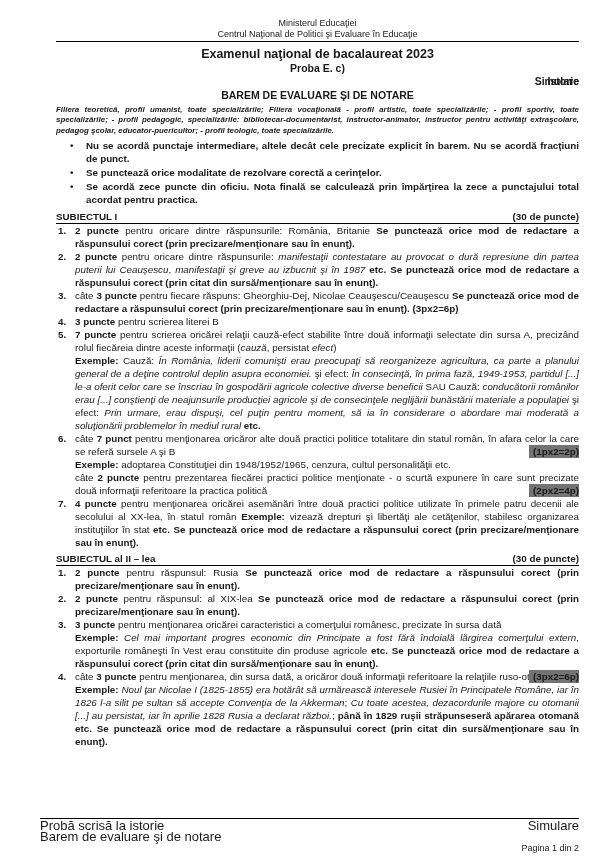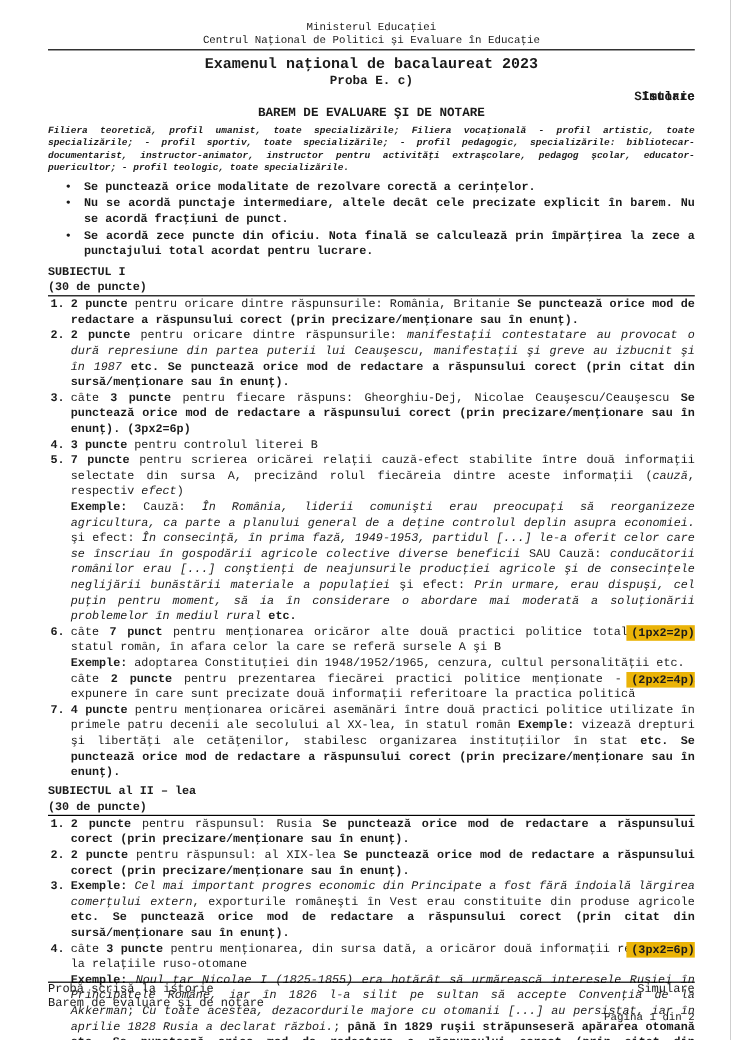--- a/index.html
+++ b/index.html
@@ -1,23 +1,23 @@
 <!DOCTYPE html>
 <html><head>
 <meta charset="utf-8">
 <style>
   html,body{margin:0;padding:0;background:#777;}
   .page{
     position:relative;
     width:609px;height:867px;
     background:#ffffff;
-    font-family:Liberation Mono, monospace;
+    font-family:Liberation Sans, sans-serif;
     color:#1a1a1a;
     box-sizing:border-box;
-    padding:18px 30px 0 40px;
+    padding:18px 30px 0 56px;
     overflow:hidden;
   }
   
   .ministry{font-size:9px;text-align:center;line-height:11px;}
   .hr{border-bottom:1.4px solid #000;margin-top:1px;}
   .exam-title{font-size:12.5px;font-weight:bold;text-align:center;margin-top:5px;line-height:15px;}
   .proba{font-size:10.5px;font-weight:bold;text-align:center;line-height:13px;}
   .disc-row{position:relative;text-align:right;font-size:10.5px;font-weight:bold;line-height:13px;}
   .disc-row .sim{position:absolute;right:0;top:0;}
   .barem{font-size:10.5px;font-weight:bold;text-align:center;line-height:14px;}
@@ -35,38 +35,37 @@
     margin-bottom:1px;
   }
   ul.bullets li::before{content:"\2022";position:absolute;left:14px;}
   
   .sections{margin-top:4px;}
   .sec-head{
     display:flex;justify-content:space-between;
     font-size:9.8px;font-weight:bold;line-height:13px;
     border-bottom:1.2px solid #000;
     margin-top:3px;
-    flex-direction:column;
   }
   ol.items{list-style:none;margin:0;padding:0;}
   ol.items li{display:flex;}
   .num{
     flex:0 0 19px;
     font-size:9.8px;font-weight:bold;line-height:13px;
     padding-left:2px;box-sizing:border-box;
   }
   .body{flex:1;font-size:9.8px;line-height:13px;text-align:justify;}
   .blk{position:relative;}
   .seg-b{font-weight:bold;}
   .seg-i{font-style:italic;}
-  .pts{position:absolute;right:0;bottom:12px;font-weight:bold;background:#eab308;padding-left:4px;}
+  .pts{position:absolute;right:0;bottom:0;font-weight:bold;background:#737373;padding-left:4px;}
   
   .footer{position:absolute;left:40px;right:30px;bottom:14px;}
   .f-rule{border-top:1.4px solid #000;}
-  .f-row{display:flex;justify-content:space-between;font-size:10px;line-height:10.5px;margin-top:2px;}
+  .f-row{display:flex;justify-content:space-between;font-size:13px;line-height:10.5px;margin-top:2px;}
   .f-left div{line-height:10.5px;}
   .f-page{text-align:right;font-size:9px;margin-top:1px;}
 </style>
 </head>
 <body>
 
 <div class="page">
 
   <div class="ministry">Ministerul Educaţiei</div>
   <div class="ministry">Centrul Naţional de Politici şi Evaluare în Educaţie</div>
@@ -76,23 +75,23 @@
   <div class="proba">Proba E. c)</div>
   <div class="disc-row">
     <span>Istorie</span>
     <span class="sim">Simulare</span>
   </div>
   <div class="barem">BAREM DE EVALUARE ŞI DE NOTARE</div>
 
   <div class="filiera">Filiera teoretică, profil umanist, toate specializările; Filiera vocaţională - profil artistic, toate specializările; - profil sportiv, toate specializările; - profil pedagogic, specializările: bibliotecar-documentarist, instructor-animator, instructor pentru activităţi extraşcolare, pedagog şcolar, educator-puericultor; - profil teologic, toate specializările.</div>
 
   <ul class="bullets">
+      <li>Nu se acordă punctaje intermediare, altele decât cele precizate explicit în barem. Nu se acordă fracţiuni de punct.</li>
       <li>Se punctează orice modalitate de rezolvare corectă a cerinţelor.</li>
-      <li>Nu se acordă punctaje intermediare, altele decât cele precizate explicit în barem. Nu se acordă fracţiuni de punct.</li>
-      <li>Se acordă zece puncte din oficiu. Nota finală se calculează prin împărţirea la zece a punctajului total acordat pentru lucrare.</li>
+      <li>Se acordă zece puncte din oficiu. Nota finală se calculează prin împărţirea la zece a punctajului total acordat pentru practica.</li>
     </ul>
 
   <div class="sections">
       <div>
         <div class="sec-head">
           <span>SUBIECTUL I</span>
           <span>(30 de puncte)</span>
         </div>
         <ol class="items">
           <li>
@@ -109,27 +108,27 @@
           </li>
           <li>
             <div class="num">3.</div>
             <div class="body">
               <div class="blk"><span class="seg-r">câte </span><span class="seg-b">3 puncte </span><span class="seg-r">pentru fiecare răspuns: Gheorghiu-Dej, Nicolae Ceauşescu/Ceauşescu </span><span class="seg-b">Se punctează orice mod de redactare a răspunsului corect (prin precizare/menţionare sau în enunţ). (3px2=6p)</span></div>
             </div>
           </li>
           <li>
             <div class="num">4.</div>
             <div class="body">
-              <div class="blk"><span class="seg-b">3 puncte </span><span class="seg-r">pentru controlul literei B</span></div>
+              <div class="blk"><span class="seg-b">3 puncte </span><span class="seg-r">pentru scrierea literei B</span></div>
             </div>
           </li>
           <li>
             <div class="num">5.</div>
             <div class="body">
-              <div class="blk"><span class="seg-b">7 puncte </span><span class="seg-r">pentru scrierea oricărei relaţii cauză-efect stabilite între două informaţii selectate din sursa A, precizând rolul fiecăreia dintre aceste informaţii (</span><span class="seg-i">cauză</span><span class="seg-r">, respectiv </span><span class="seg-i">efect</span><span class="seg-r">)</span></div>
+              <div class="blk"><span class="seg-b">7 puncte </span><span class="seg-r">pentru scrierea oricărei relaţii cauză-efect stabilite între două informaţii selectate din sursa A, precizând rolul fiecăreia dintre aceste informaţii (</span><span class="seg-i">cauză</span><span class="seg-r">, persistat </span><span class="seg-i">efect</span><span class="seg-r">)</span></div>
               <div class="blk"><span class="seg-b">Exemple: </span><span class="seg-r">Cauză: </span><span class="seg-i">În România, liderii comunişti erau preocupaţi să reorganizeze agricultura, ca parte a planului general de a deţine controlul deplin asupra economiei.</span><span class="seg-r"> şi efect: </span><span class="seg-i">În consecinţă, în prima fază, 1949-1953, partidul [...] le-a oferit celor care se înscriau în gospodării agricole colective diverse beneficii</span><span class="seg-r"> SAU Cauză: </span><span class="seg-i">conducătorii românilor erau [...] conştienţi de neajunsurile producţiei agricole şi de consecinţele neglijării bunăstării materiale a populaţiei</span><span class="seg-r"> şi efect: </span><span class="seg-i">Prin urmare, erau dispuşi, cel puţin pentru moment, să ia în considerare o abordare mai moderată a soluţionării problemelor în mediul rural</span><span class="seg-b"> etc.</span></div>
             </div>
           </li>
           <li>
             <div class="num">6.</div>
             <div class="body">
               <div class="blk"><span class="seg-r">câte </span><span class="seg-b">7 punct </span><span class="seg-r">pentru menţionarea oricăror alte două practici politice totalitare din statul român, în afara celor la care se referă sursele A şi B</span><span class="pts">(1px2=2p)</span></div>
               <div class="blk"><span class="seg-b">Exemple: </span><span class="seg-r">adoptarea Constituţiei din 1948/1952/1965, cenzura, cultul personalităţii etc.</span></div>
               <div class="blk"><span class="seg-r">câte </span><span class="seg-b">2 puncte </span><span class="seg-r">pentru prezentarea fiecărei practici politice menţionate - o scurtă expunere în care sunt precizate două informaţii referitoare la practica politică</span><span class="pts">(2px2=4p)</span></div>
             </div>
@@ -156,20 +155,21 @@
           </li>
           <li>
             <div class="num">2.</div>
             <div class="body">
               <div class="blk"><span class="seg-b">2 puncte </span><span class="seg-r">pentru răspunsul: al XIX-lea </span><span class="seg-b">Se punctează orice mod de redactare a răspunsului corect (prin precizare/menţionare sau în enunţ).</span></div>
             </div>
           </li>
           <li>
             <div class="num">3.</div>
             <div class="body">
+              <div class="blk"><span class="seg-b">3 puncte </span><span class="seg-r">pentru menţionarea oricărei caracteristici a comerţului românesc, precizate în sursa dată</span></div>
               <div class="blk"><span class="seg-b">Exemple: </span><span class="seg-i">Cel mai important progres economic din Principate a fost fără îndoială lărgirea comerţului extern</span><span class="seg-r">, exporturile româneşti în Vest erau constituite din produse agricole </span><span class="seg-b">etc. Se punctează orice mod de redactare a răspunsului corect (prin citat din sursă/menţionare sau în enunţ).</span></div>
             </div>
           </li>
           <li>
             <div class="num">4.</div>
             <div class="body">
               <div class="blk"><span class="seg-r">câte </span><span class="seg-b">3 puncte </span><span class="seg-r">pentru menţionarea, din sursa dată, a oricăror două informaţii referitoare la relaţiile ruso-otomane</span><span class="pts">(3px2=6p)</span></div>
               <div class="blk"><span class="seg-b">Exemple: </span><span class="seg-i">Noul ţar Nicolae I (1825-1855) era hotărât să urmărească interesele Rusiei în Principatele Române, iar în 1826 l-a silit pe sultan să accepte Convenţia de la Akkerman</span><span class="seg-r">; </span><span class="seg-i">Cu toate acestea, dezacordurile majore cu otomanii [...] au persistat, iar în aprilie 1828 Rusia a declarat război.</span><span class="seg-r">; </span><span class="seg-b">până în 1829 ruşii străpunseseră apărarea otomană etc. Se punctează orice mod de redactare a răspunsului corect (prin citat din sursă/menţionare sau în enunţ).</span></div>
             </div>
           </li>

